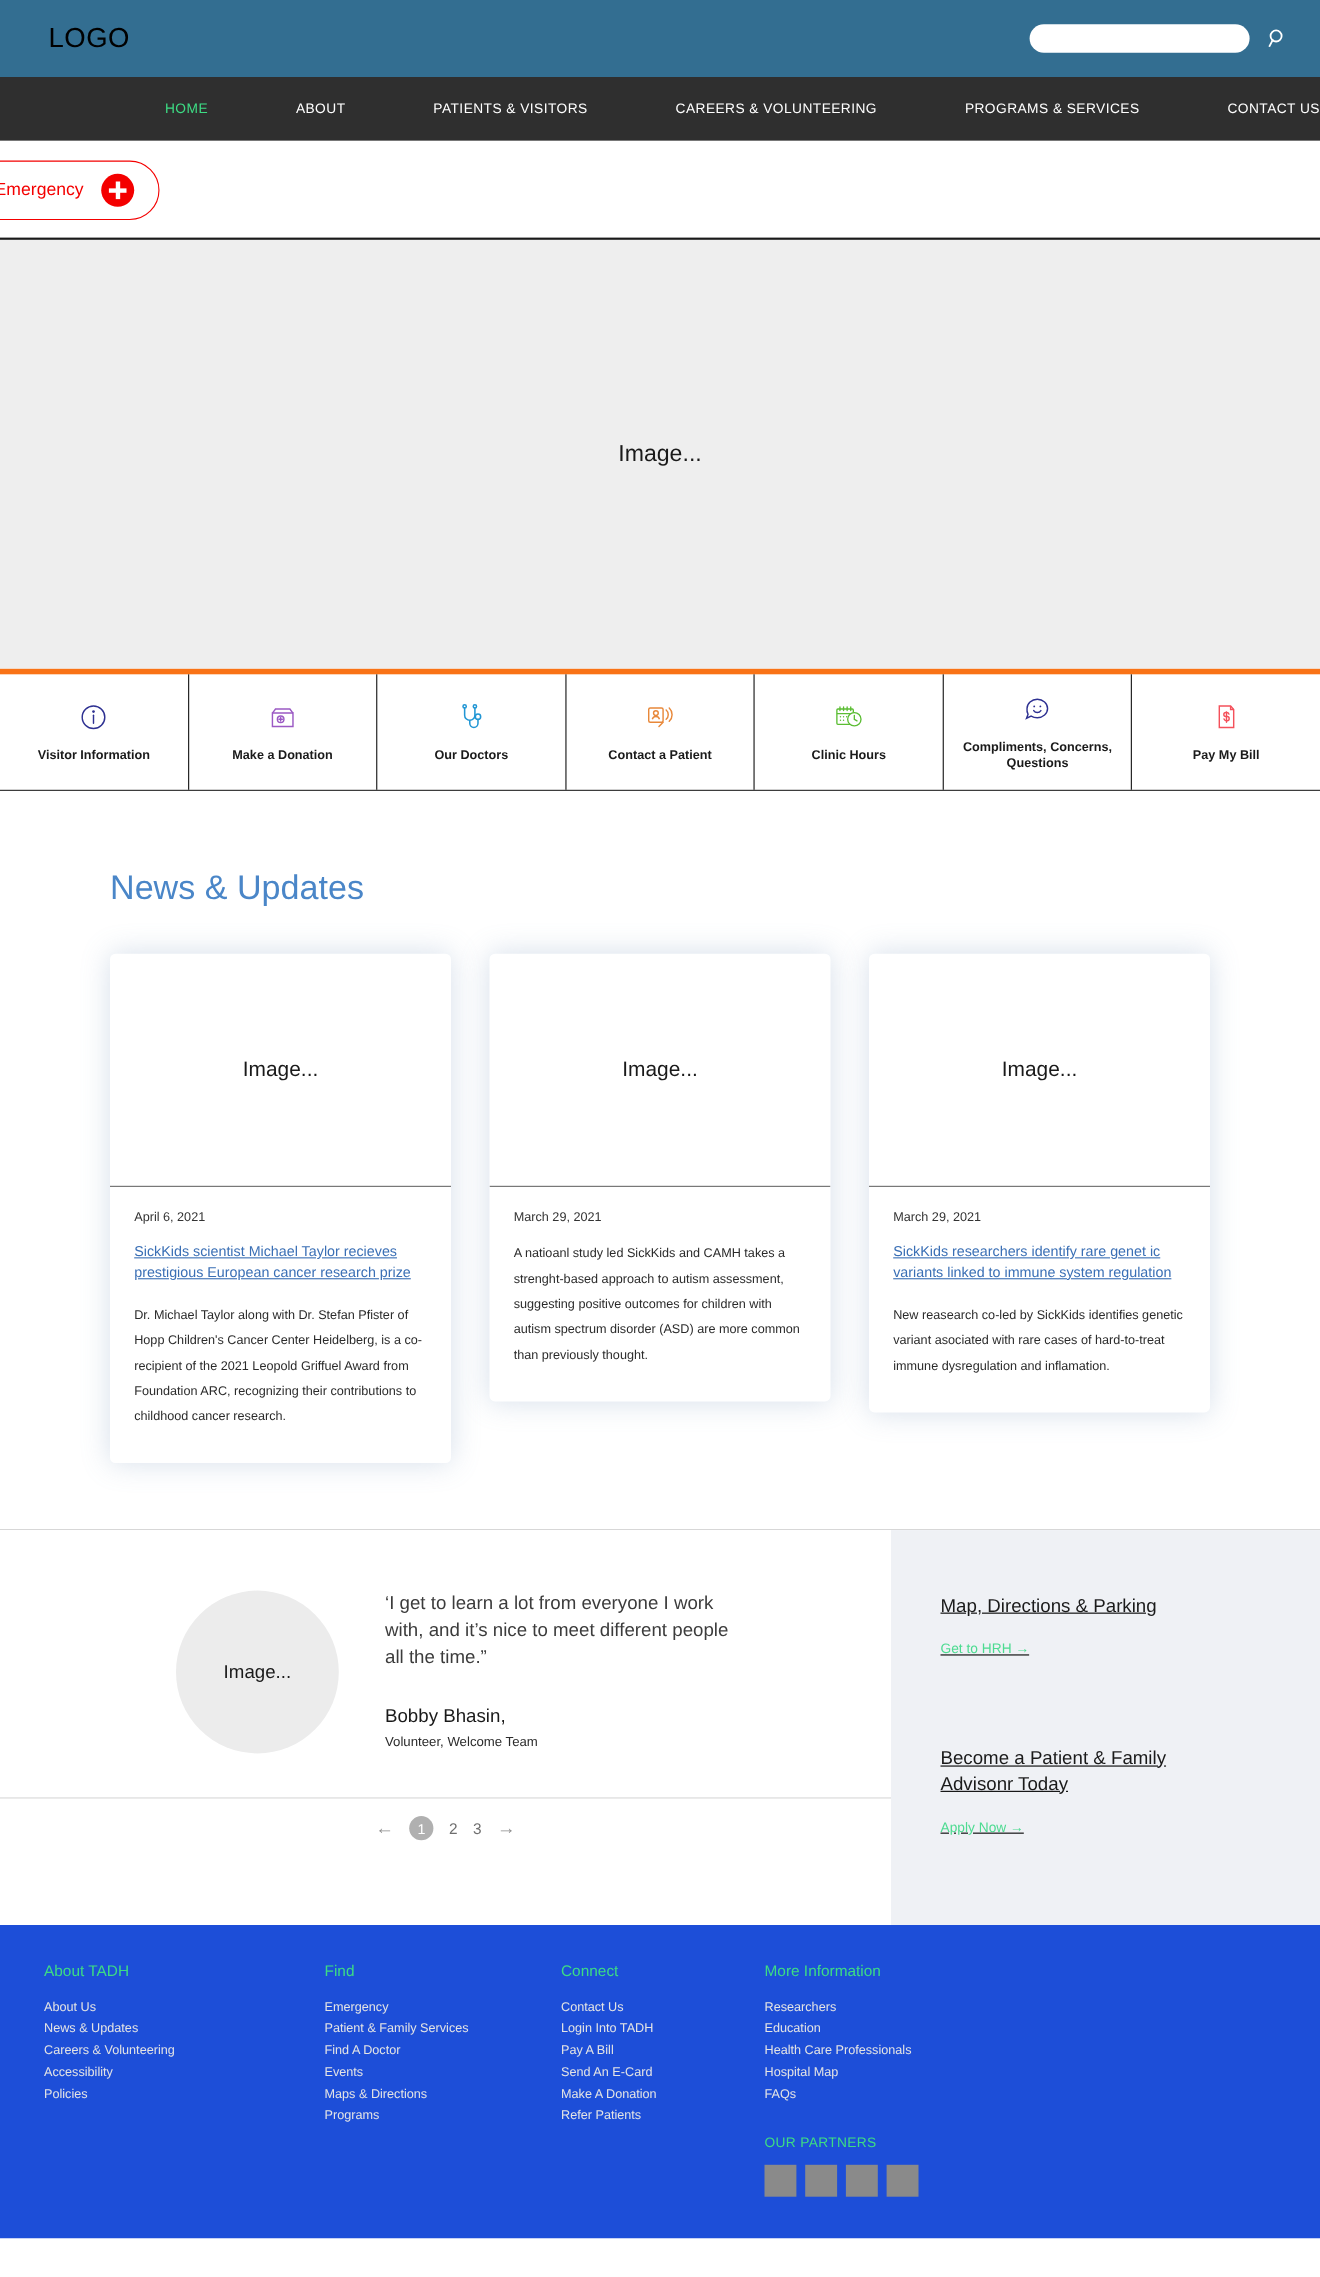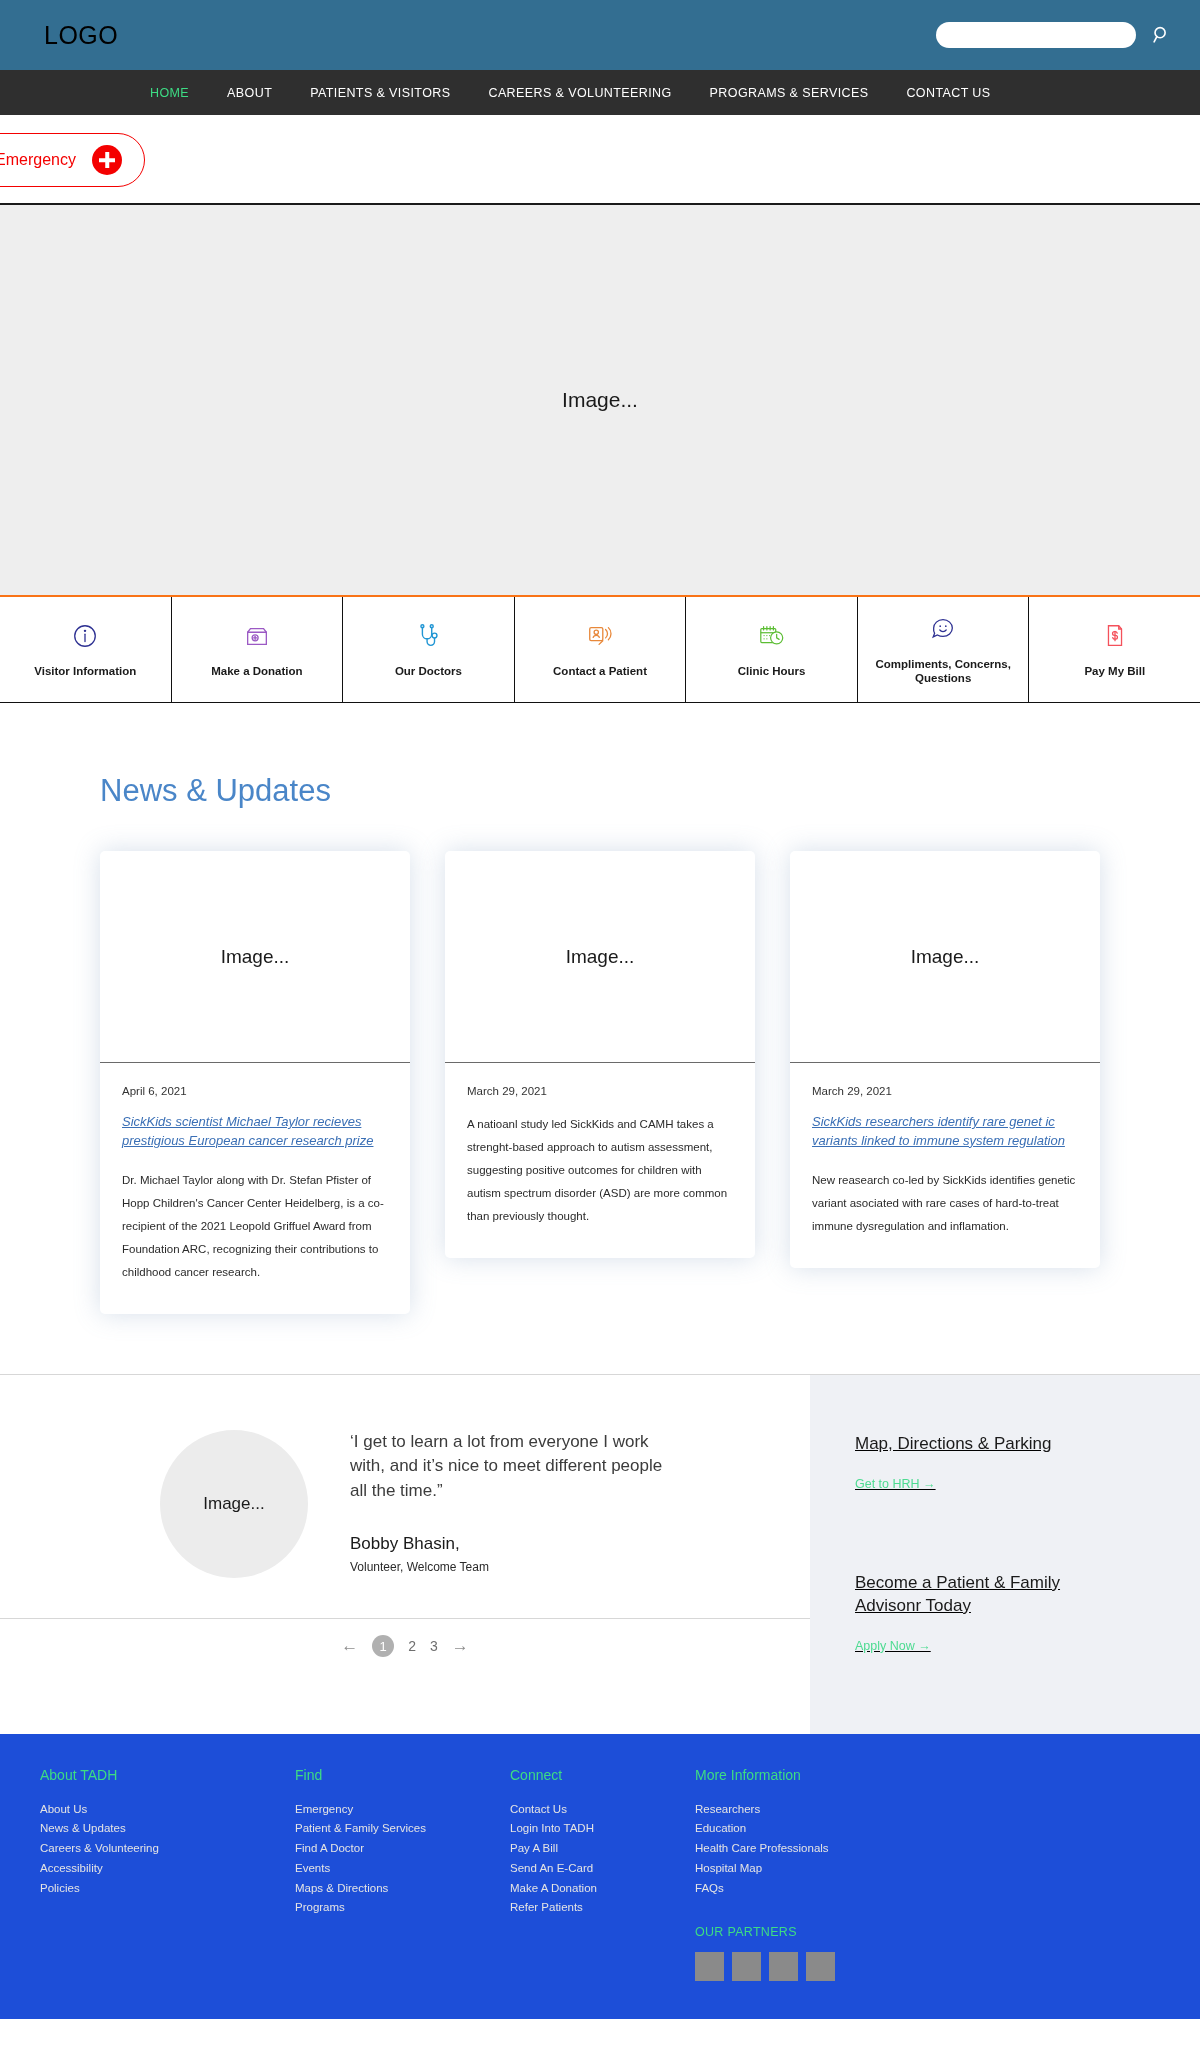--- a/index.html
+++ b/index.html
@@ -35,26 +35,27 @@
     outline: none;
     padding: 0 12px;
     font-family: "Liberation Sans", sans-serif;
     font-size: 12px;
     color: #333;
   }
   .search-icon { width: 22px; height: 22px; display: block; }
 
   
   .navbar {
-    height: 45px;
+    height: 58px;
     background: #2f2f2f;
     display: flex;
     align-items: center;
     padding-left: 150px;
     gap: 38px;
+    justify-content: space-between;
   }
   .nav-item {
     color: #ffffff;
     font-size: 12.5px;
     letter-spacing: 0.4px;
     cursor: pointer;
     white-space: nowrap;
   }
   .nav-item.active { color: #3ddc84; }
 
@@ -100,21 +101,21 @@
     background: #eeeeee;
     display: flex;
     align-items: center;
     justify-content: center;
   }
   .hero-placeholder { font-size: 21px; color: #1a1a1a; }
 
   
   .quicklinks {
     display: flex;
-    border-top: 2px solid #f97316;
+    border-top: 5px solid #f97316;
     border-bottom: 1px solid #111;
     background: #ffffff;
   }
   .ql-item {
     flex: 1 1 0;
     height: 105px;
     border-right: 1px solid #111;
     display: flex;
     flex-direction: column;
     align-items: center;
@@ -166,21 +167,20 @@
   .news-card-body { padding: 22px 22px 30px 22px; }
   .news-date { font-size: 11.5px; color: #333; margin-bottom: 16px; }
   .news-headline {
     font-size: 13px;
     color: #3a6fb5;
     text-decoration: underline;
     line-height: 1.45;
     display: block;
     margin-bottom: 18px;
     cursor: pointer;
-    font-style: italic;
   }
   .news-body {
     font-size: 11.5px;
     color: #2b2b2b;
     line-height: 2.0;
   }
 
   
   .testi-section { display: flex; border-top: 1px solid #d7d7d7; }
   .testi-left { flex: 0 0 810px; background: #ffffff; }

